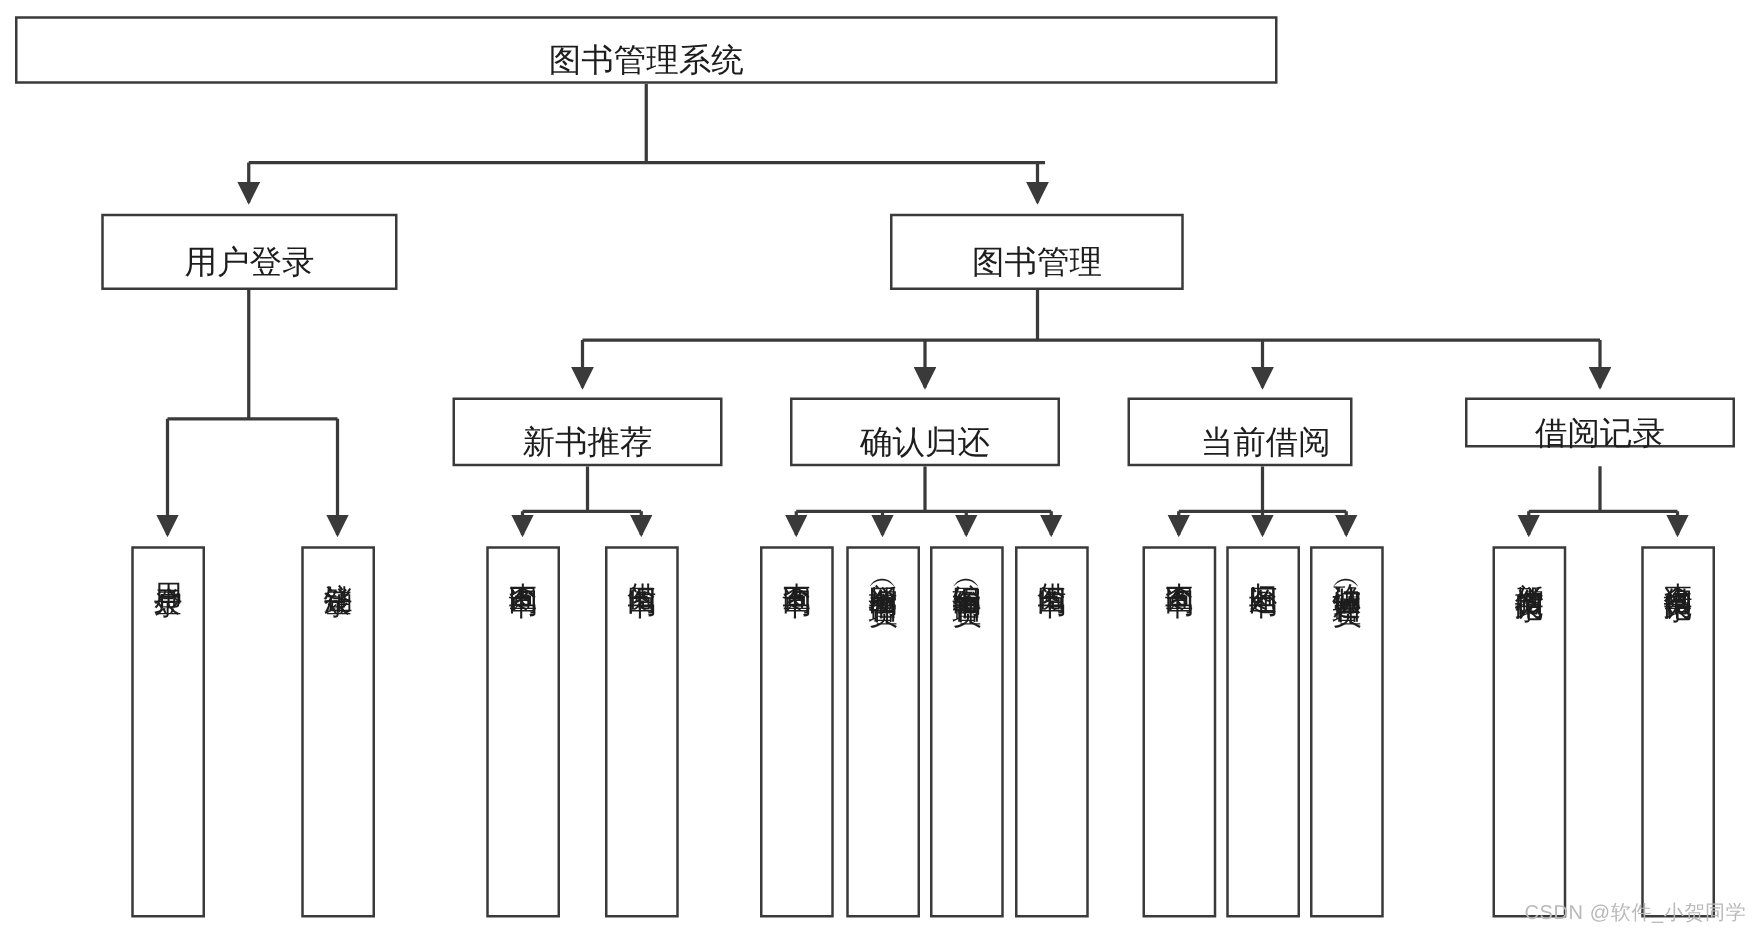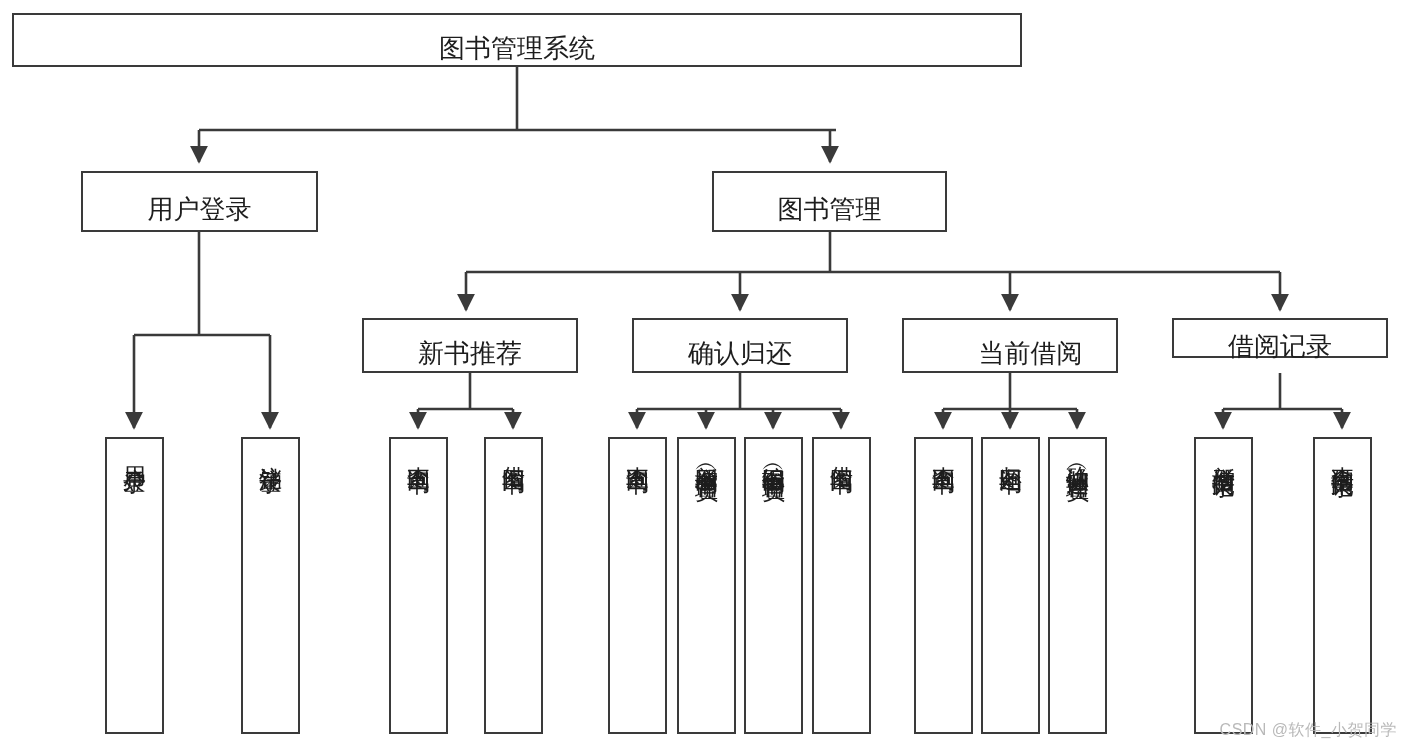--- a/index.html
+++ b/index.html
@@ -131,21 +131,21 @@
   <div class="node horizontal" style="left:362px; top:318px; width:216px; height:55px;">
     <span class="node-label">新书推荐</span>
   </div>
 
   <div class="node horizontal" style="left:712px; top:171px; width:235px; height:61px;">
     <span class="node-label">图书管理</span>
   </div>
   <div class="node horizontal" style="left:632px; top:318px; width:216px; height:55px;">
     <span class="node-label">确认归还</span>
   </div>
-  <div class="node horizontal" style="left:902px; top:318px; width:216px; height:55px;padding-left:41px;">
+  <div class="node horizontal" style="left:902px; top:318px; width:180px; height:55px;padding-left:41px;">
     <span class="node-label">当前借阅</span>
   </div>
   <div class="node horizontal" style="left:1172px; top:318px; width:216px; height:40px;">
     <span class="node-label">借阅记录</span>
   </div>
 
   <div class="node vertical" style="left:105px; top:437px; width:59px; height:297px;">
     <span class="node-label">用户登录</span>
   </div>
   <div class="node vertical" style="left:241px; top:437px; width:59px; height:297px;">

